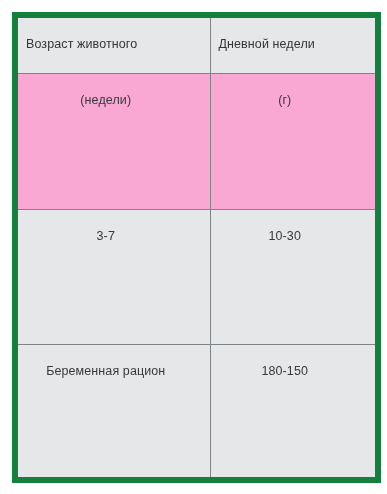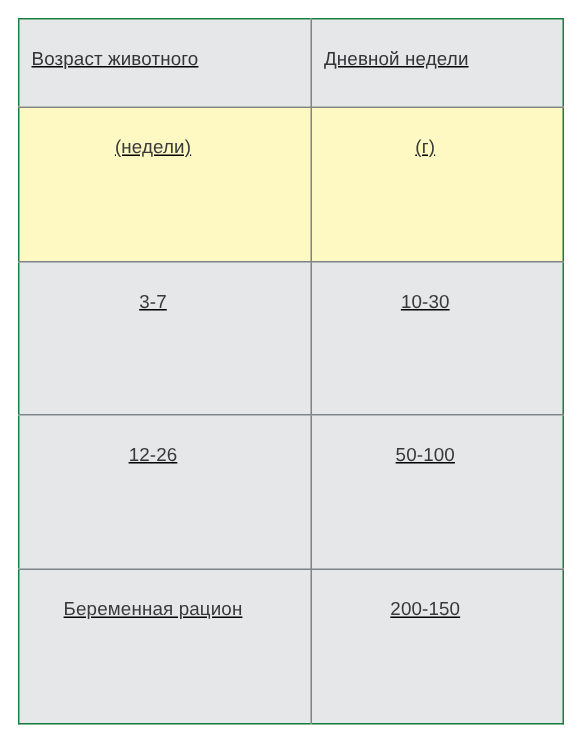--- a/index.html
+++ b/index.html
@@ -22,22 +22,21 @@
     box-sizing: border-box;
   }
   .feeding-table {
     position: absolute;
     left: 12px;
     top: 12px;
     width: 363px;
     height: 471px;
     border-collapse: collapse;
     table-layout: fixed;
-    border: 1px solid #15803d;
-    text-decoration: underline;
+    border: 6px solid #15803d;
   }
   .feeding-table col.col-age { width: 195px; }
   .feeding-table col.col-ration { width: 168px; }
 
   .feeding-table th,
   .feeding-table td {
     border-right: 1px solid #7e8488;
     border-bottom: 1px solid #7e8488;
     padding: 0;
     height: 58.875px;
@@ -63,21 +62,21 @@
   }
 
   .row-head th { background: #e6e7e9; }
   .row-head .cell-inner {
     text-align: left;
     padding-left: 8px;
     padding-right: 8px;
     color: #333436;
   }
 
-  .row-light td { background: #fef9c3; margin-left: 25px; }
+  .row-light td { background: #f9a8d4; margin-left: 25px; }
   .row-gray  td { background: #e6e7e9; margin-left: 41px; }
 
   .align-center .cell-inner {
     text-align: center;
     padding-left: 6px;
     padding-right: 22px;
   }
 </style>
 </head>
 <body>
@@ -112,35 +111,27 @@
       <tr class="row-gray align-center">
         <td>
           <span class="cell-inner">3-7</span>
         </td>
         <td>
           <span class="cell-inner">10-30</span>
         </td>
       </tr>
 
 
-      <tr class="row-gray align-center">
-        <td>
-          <span class="cell-inner">12-26</span>
-        </td>
-        <td>
-          <span class="cell-inner">50-100</span>
-        </td>
-      </tr>
 
 
       <tr class="row-gray align-center">
         <td>
           <span class="cell-inner">Беременная рацион</span>
         </td>
         <td>
-          <span class="cell-inner">200-150</span>
+          <span class="cell-inner">180-150</span>
         </td>
       </tr>
 
     </tbody>
   </table>
 
 </div>
 
 </body></html>

